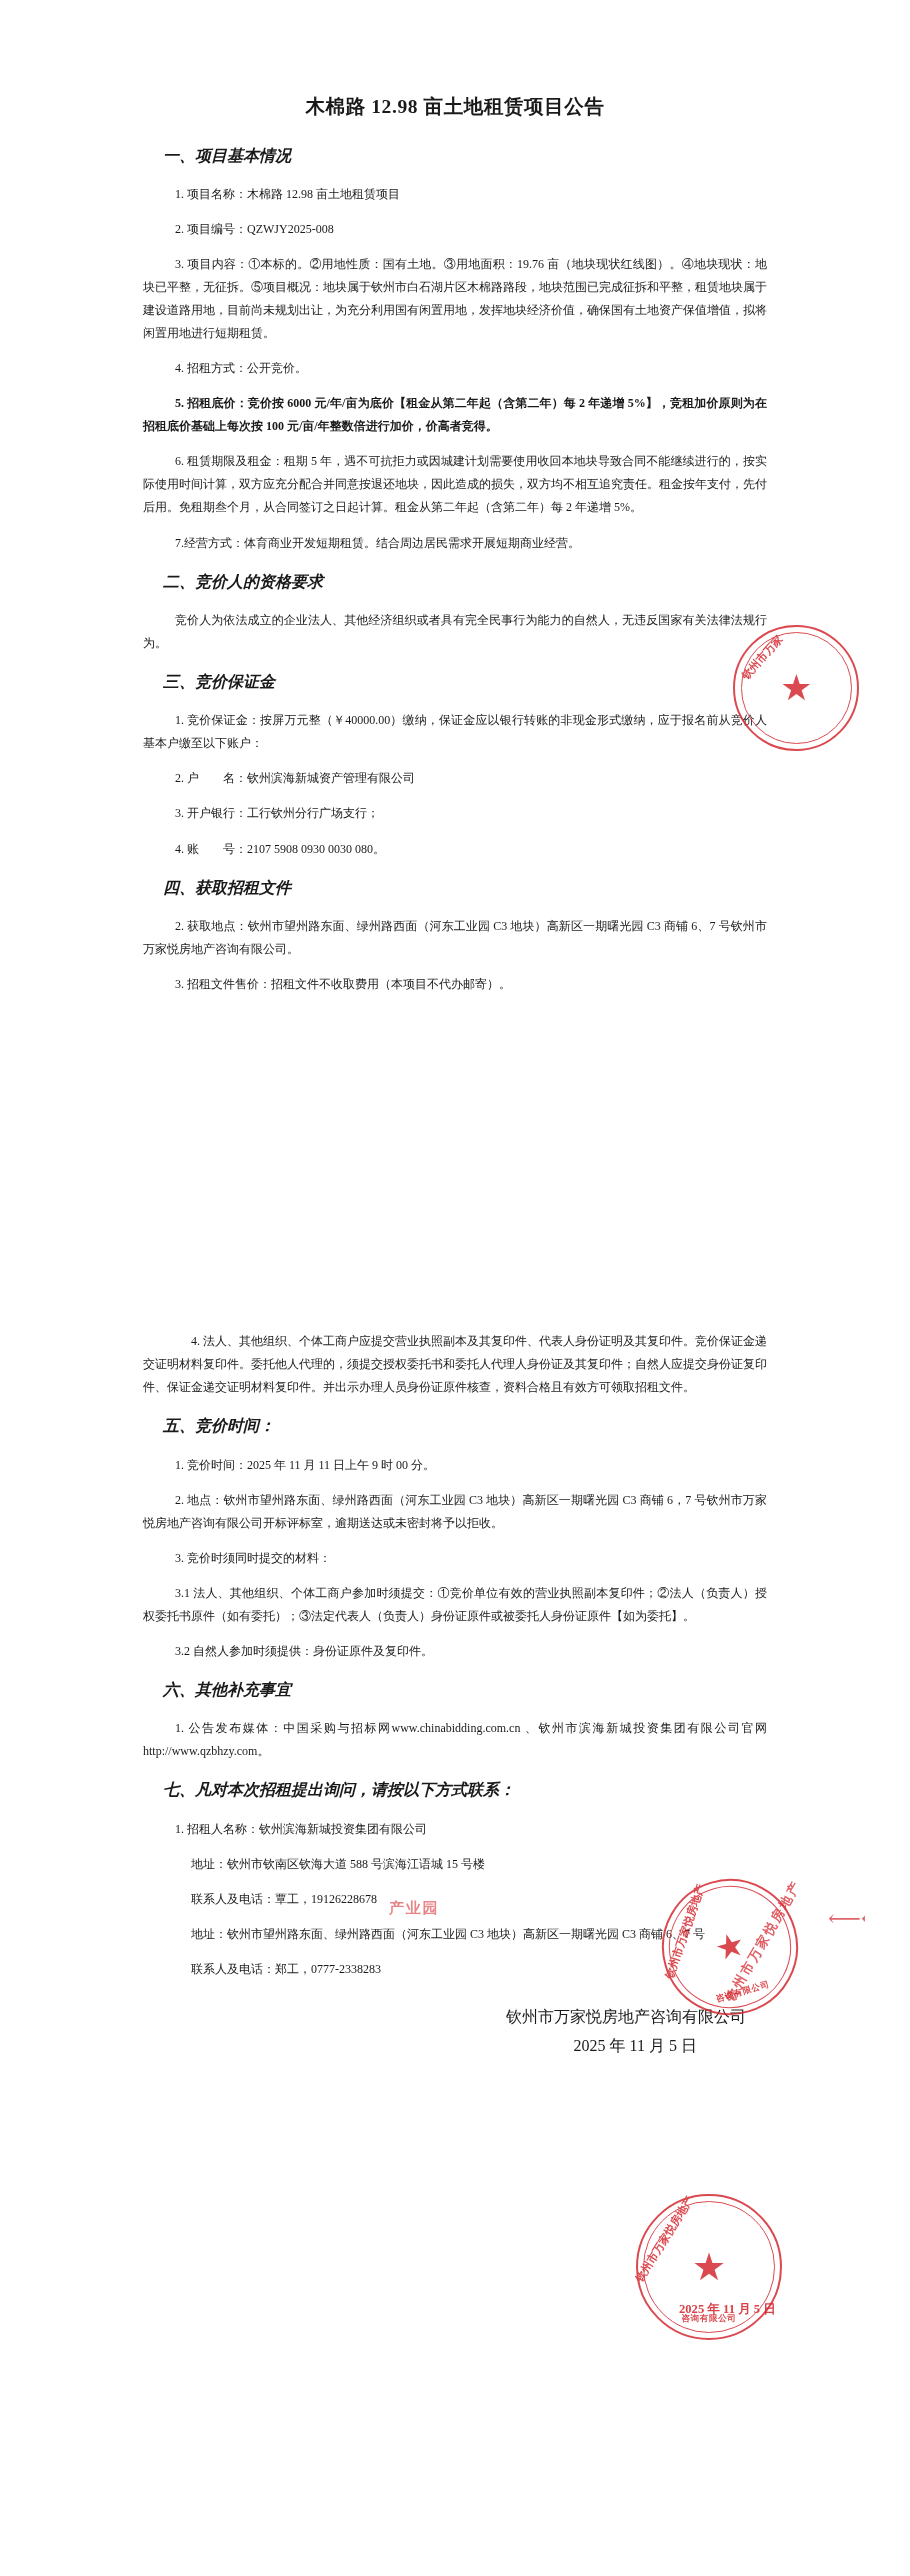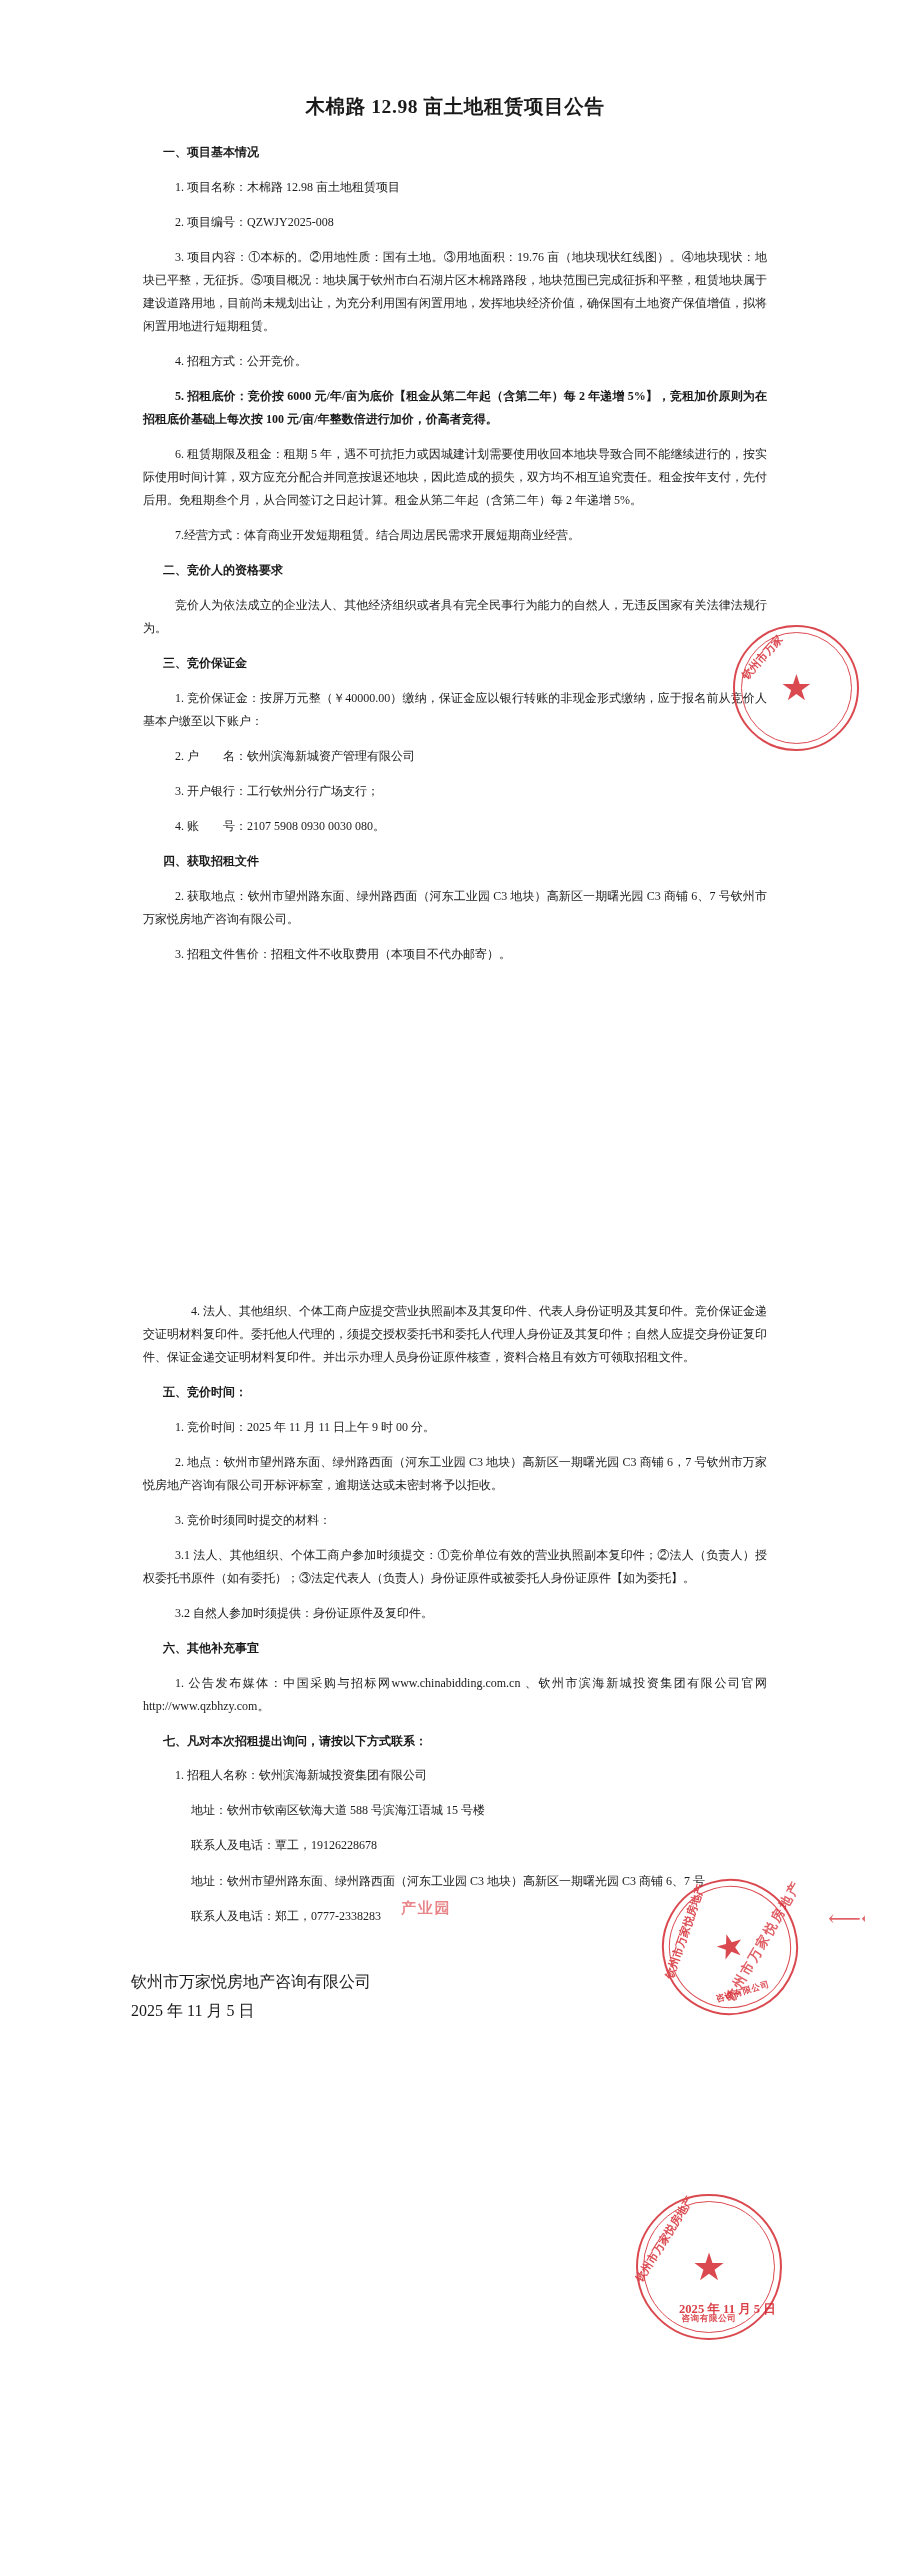--- a/index.html
+++ b/index.html
@@ -27,45 +27,47 @@
   }
   .doc-title {
     text-align: center;
     font-size: 19.5px;
     font-weight: bold;
     letter-spacing: 0.6px;
     margin: 0 0 19.5px 0;
     line-height: 1.5;
   }
   .sec-head {
-    font-size: 12px;
+    font-size: 16px;
     font-weight: bold;
     line-height: 1.9;
     margin: 2.3px 0 0 0;
     text-indent: 32px;
+    font-style: italic;
   }
   p.para {
     font-size: 12px;
     line-height: 1.92;
     margin: 12px;
     text-indent: 32px;
     text-align: justify;
     text-justify: inter-ideograph;
   }
   p.para.indent2 {
     text-indent: 48px;
   }
   .bold {
     font-weight: bold;
   }
   .gap-block {
     height: 310px;
   }
   .sign-area {
-    margin-top: 39px;
+    margin-top: 21px;
+    text-align: right;
     padding-right: 33px;
   }
   .sign-area p {
     font-size: 16px;
     line-height: 1.85;
     margin: 0;
   }
   .sign-date {
     padding-right: 49px;
   }
@@ -160,21 +162,21 @@
     width: 142px;
     height: 142px;
     left: 591px;
     top: 2194px;
   }
   #seal-bottom .star { font-size: 38px; }
 
   
   #stamp-text-mid {
     position: absolute;
-    left: 356px;
+    left: 344px;
     top: 1899px;
     color: #d4222a;
     opacity: .55;
     font-size: 15px;
     font-weight: bold;
     letter-spacing: 1.7px;
     z-index: 8;
     pointer-events: none;
   }
   

